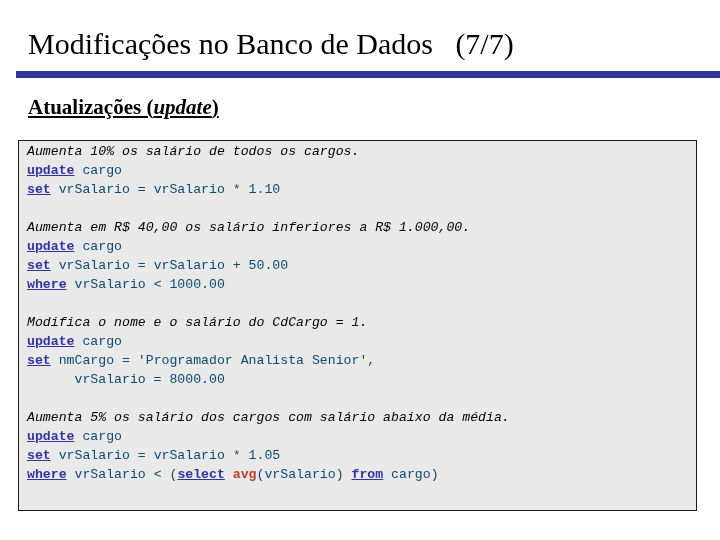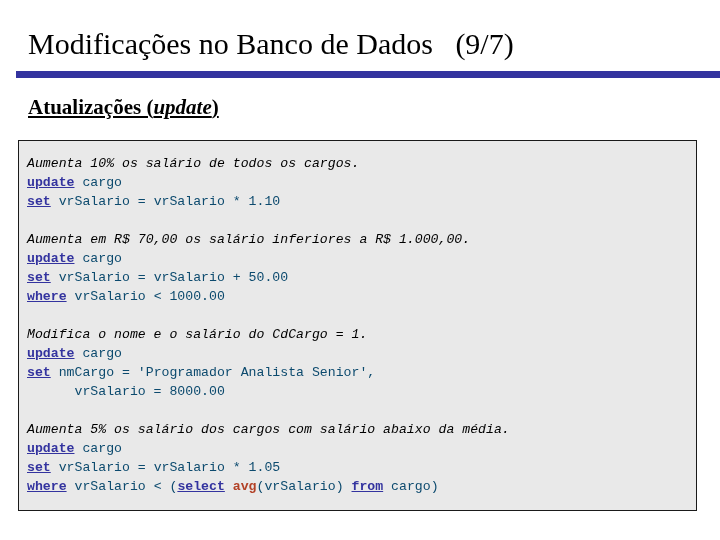--- a/index.html
+++ b/index.html
@@ -61,21 +61,21 @@
     left: 18px;
     top: 140px;
     width: 679px;
     height: 371px;
     background: #E9E9E9;
     border: 1px solid #1a1a1a;
     box-sizing: border-box;
     overflow: hidden;
   }
   #code-body {
-    padding: 13px 0 0 8px;
+    padding: 1px 0 0 8px;
     font-family: "Liberation Mono", "DejaVu Sans Mono", monospace;
     font-size: 13.2px;
     line-height: 19px;
     color: #000000;
   }
   .code-block {
     margin: 0 0 19px 0;
   }
   .code-block:last-child {
     margin-bottom: 12px;
@@ -97,35 +97,35 @@
     color: #B24126;
     font-weight: bold;
   }
   .plain {
     color: #0c4a6e;
   }
 </style>
 </head>
 <body>
 
-<div id="slide-title">Modificações no Banco de Dados   (9/7)</div>
+<div id="slide-title">Modificações no Banco de Dados   (7/7)</div>
 
 <div id="title-rule"></div>
 
 <div id="subtitle"><span>Atualizações (</span><span class="ital">update</span><span>)</span></div>
 
 <div id="code-panel">
   <div id="code-body">
       <div class="code-block">
         <div class="code-line cmt">Aumenta 10% os salário de todos os cargos.</div>
         <div class="code-line"><span class="kw">update</span><span class="plain"> cargo</span></div>
         <div class="code-line"><span class="kw">set</span><span class="plain"> vrSalario = vrSalario * 1.10</span></div>
       </div>
       <div class="code-block">
-        <div class="code-line cmt">Aumenta em R$ 70,00 os salário inferiores a R$ 1.000,00.</div>
+        <div class="code-line cmt">Aumenta em R$ 40,00 os salário inferiores a R$ 1.000,00.</div>
         <div class="code-line"><span class="kw">update</span><span class="plain"> cargo</span></div>
         <div class="code-line"><span class="kw">set</span><span class="plain"> vrSalario = vrSalario + 50.00</span></div>
         <div class="code-line"><span class="kw">where</span><span class="plain"> vrSalario &lt; 1000.00</span></div>
       </div>
       <div class="code-block">
         <div class="code-line cmt">Modifica o nome e o salário do CdCargo = 1.</div>
         <div class="code-line"><span class="kw">update</span><span class="plain"> cargo</span></div>
         <div class="code-line"><span class="kw">set</span><span class="plain"> nmCargo = 'Programador Analista Senior',</span></div>
         <div class="code-line"><span class="plain">      vrSalario = 8000.00</span></div>
       </div>

